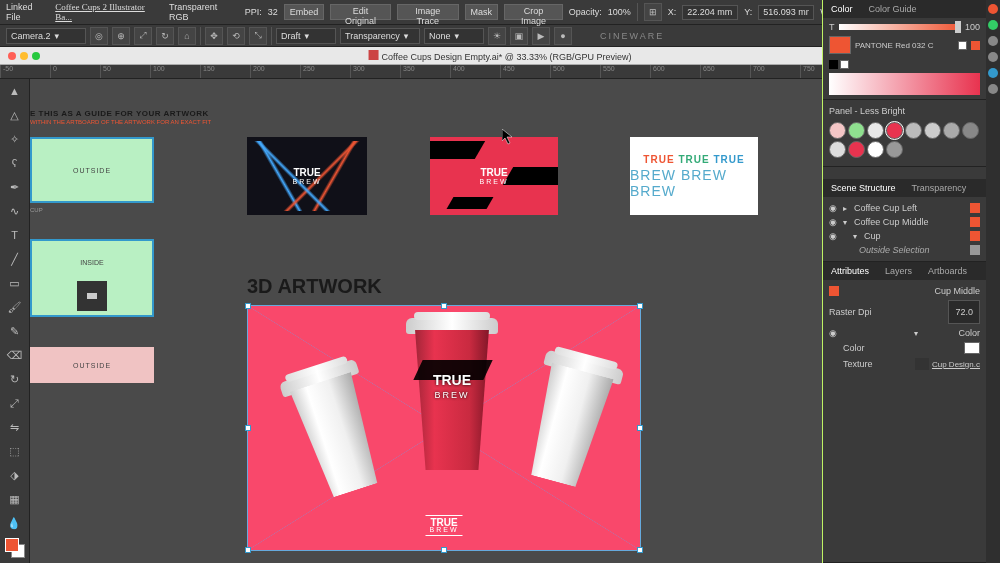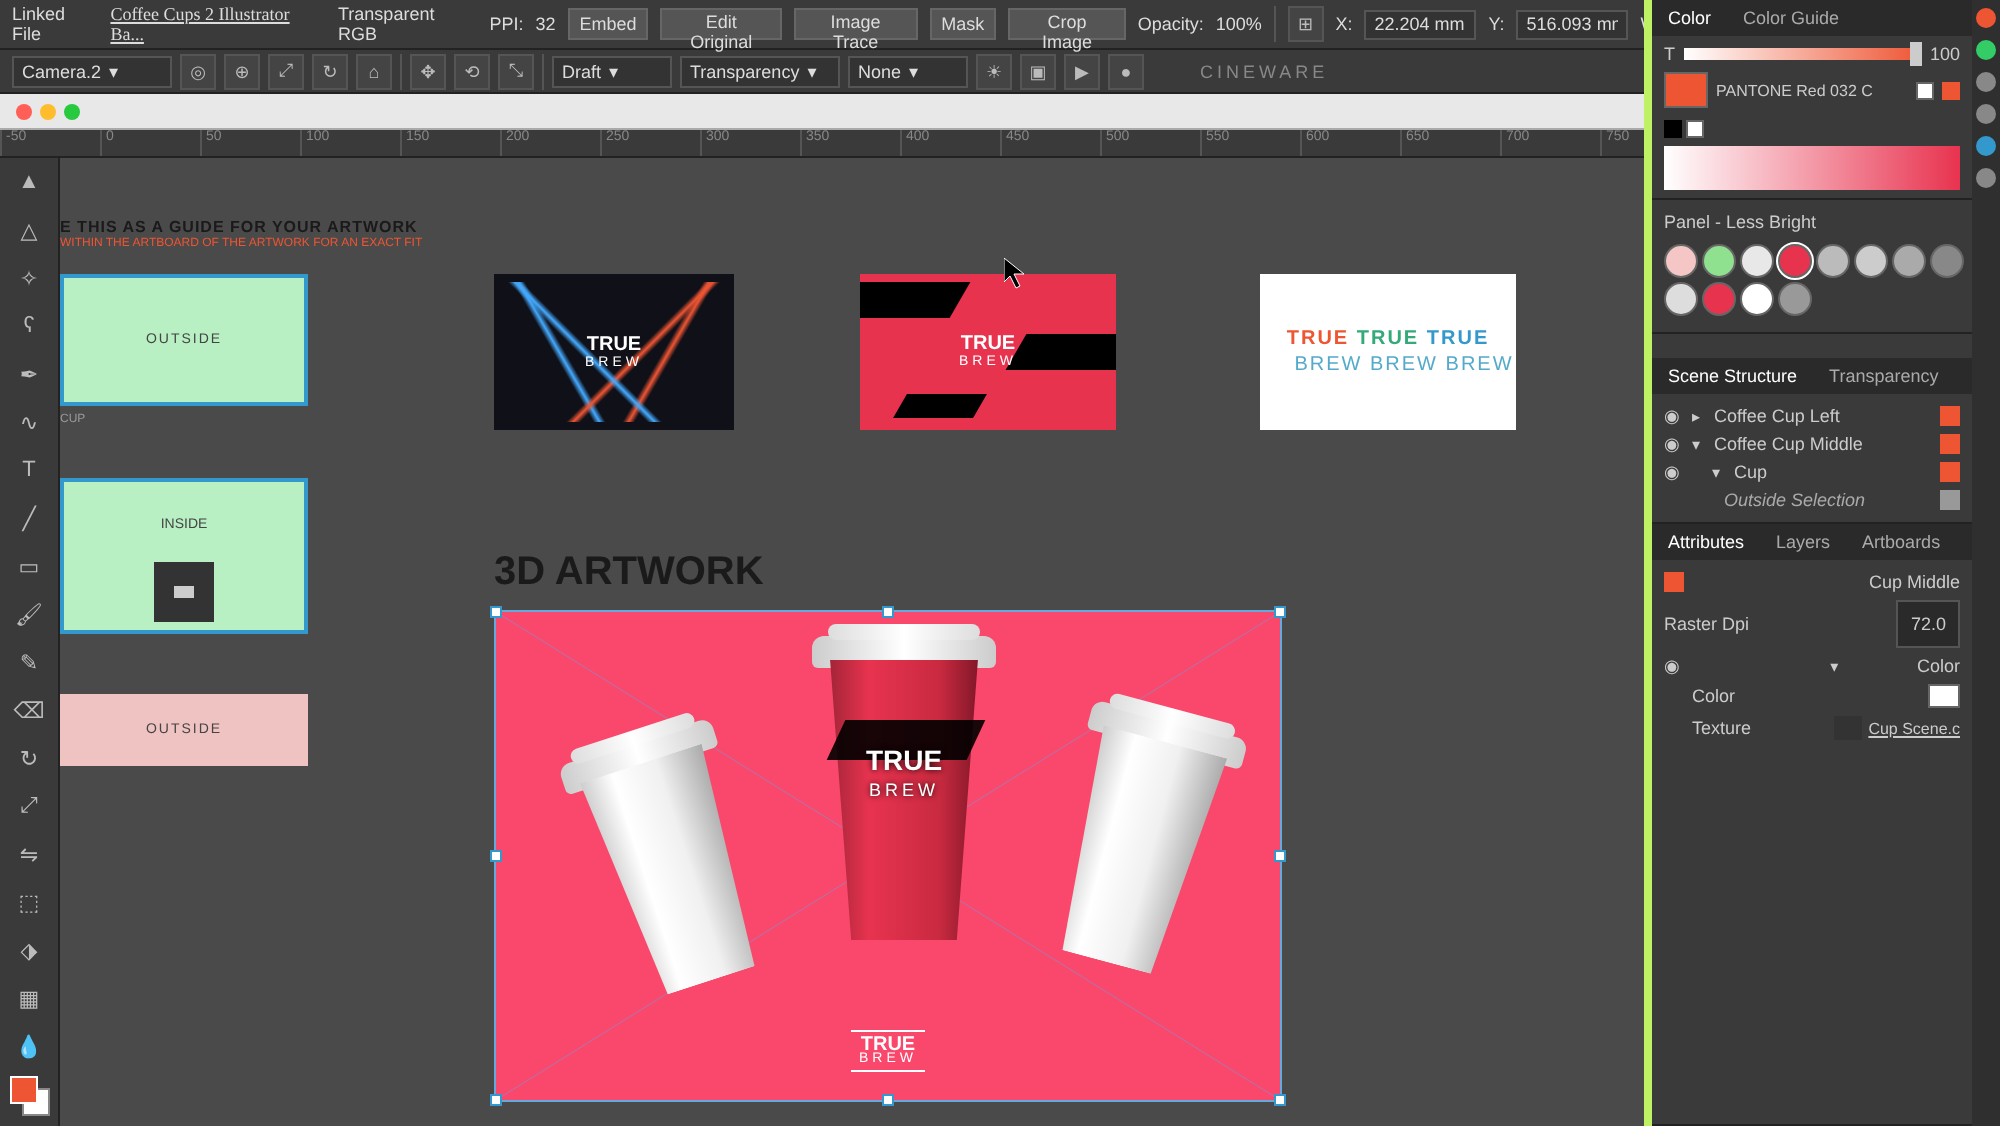--- a/index.html
+++ b/index.html
@@ -73,21 +73,21 @@
   .design2 .slash { position:absolute; width:60px; height:18px; background:#000; transform:skewX(-30deg); }
   .design2 .s1 { top:4px; left:-10px; }
   .design2 .s2 { top:30px; right:-10px; }
   .design2 .s3 { bottom:6px; left:20px; width:40px; height:12px; }
   .design2 .txt { position:absolute; left:50%; top:50%; transform:translate(-50%,-50%); color:#fff; font-size:10px; font-weight:900; text-align:center; line-height:1; }
   .design2 .txt small { font-size:7px; font-weight:normal; letter-spacing:2px; display:block; }
   
   .design3 { position: absolute; left: 600px; top: 58px; width: 128px; height: 78px; background: #fff; display:flex; flex-direction:column; align-items:center; justify-content:center; gap:2px; }
   .design3 .row1 { font-size:10px; font-weight:900; letter-spacing:1px; }
   .design3 .row1 span:nth-child(1){color:#e53;} .design3 .row1 span:nth-child(2){color:#3a7;} .design3 .row1 span:nth-child(3){color:#39c;}
-  .design3 .row2 { font-size:10px; letter-spacing:1px; color:#5ac;margin-left:16px; }
+  .design3 .row2 { font-size:14px; letter-spacing:1px; color:#5ac; }
   
   .heading2 { position: absolute; left: 217px; top: 196px; font-size: 20px; font-weight: 900; color: #1a1a1a; letter-spacing: 0px; }
   
   .artboard3d { position: absolute; left: 217px; top: 226px; width: 394px; height: 246px; background: #f9486b; border: 1px solid #6ad; }
   .handle { position: absolute; width: 6px; height: 6px; background: #fff; border: 1px solid #39c; }
   .h-tl{top:-3px;left:-3px;} .h-tm{top:-3px;left:50%;margin-left:-3px;} .h-tr{top:-3px;right:-3px;}
   .h-ml{top:50%;left:-3px;margin-top:-3px;} .h-mr{top:50%;right:-3px;margin-top:-3px;}
   .h-bl{bottom:-3px;left:-3px;} .h-bm{bottom:-3px;left:50%;margin-left:-3px;} .h-br{bottom:-3px;right:-3px;}
   .diag { position:absolute; inset:0; }
   .diag::before, .diag::after { content:''; position:absolute; inset:0; }
@@ -104,21 +104,21 @@
   .cup2 .cup-lid { width:92px; }
   .cup2 .cup-txt { position:absolute; top:44px; left:50%; transform:translateX(-50%); color:#fff; font-weight:900; font-size:14px; text-align:center; line-height:0.9; text-shadow:0 0 3px #000; }
   .cup2 .cup-slash { position:absolute; top:30px; left:10px; width:70px; height:20px; background:#000; transform:skewX(-25deg); opacity:0.9; }
   .cup3 { left: 280px; top: 60px; transform: rotate(15deg) scale(0.95); }
   .tb-logo { position:absolute; bottom:14px; left:50%; transform:translateX(-50%); text-align:center; color:#fff; font-size:10px; font-weight:900; border-top:1px solid #fff; border-bottom:1px solid #fff; padding:2px 4px; line-height:0.9; }
   .tb-logo small { display:block; font-size:7px; font-weight:normal; letter-spacing:2px; }
   
   .cursor { position:absolute; left:472px; top:50px; font-size:12px; color:#000; z-index:20; pointer-events:none; }
   
   
-  .right { position: absolute; right: 14px; top: 0; width: 164px; bottom: 0; background: #3a3a3a; border-left: 4px solid #bef264; display: flex; flex-direction: column; font-size: 9px; }
+  .right { position: absolute; right: 14px; top: 0; width: 164px; bottom: 0; background: #3a3a3a; border-left: 1px solid #bef264; display: flex; flex-direction: column; font-size: 9px; }
   .panel-tabs { display: flex; background: #2a2a2a; height: 18px; align-items: center; }
   .ptab { padding: 2px 8px; color: #aaa; font-size: 9px; }
   .ptab.active { color: #fff; }
   .panel { padding: 4px 6px; border-bottom: 1px solid #222; }
   .color-row { display: flex; align-items: center; gap: 4px; }
   .color-slider { flex:1; height:6px; background: linear-gradient(90deg,#fff,#e53); position:relative; }
   .color-slider .knob { position:absolute; right:0; top:-3px; width:6px; height:12px; background:#ccc; }
   .swatch-big { width: 22px; height: 18px; background: #e53; border:1px solid #666; }
   .colortiny { width:9px; height:9px; display:inline-block; }
   .gradient-bar { height: 22px; background: linear-gradient(90deg,#fff,#e8334f); margin-top:4px; }
@@ -205,20 +205,21 @@
   <span class="icon-btn">▶</span>
   <span class="icon-btn">●</span>
   <div style="flex:0 0 20px"></div>
   <span class="ctrl-label" style="color:#888;letter-spacing:2px;">CINEWARE</span>
 </div>
 
 <div class="tab-bar">
   <div class="tab-dot tab-red"></div>
   <div class="tab-dot tab-yel"></div>
   <div class="tab-dot tab-grn"></div>
+  <div class="tab-title"><span class="tab-icon"></span><span>Coffee Cups Design Empty.ai* @ 33.33% (RGB/GPU Preview)</span></div>
 </div>
 
 <div class="ruler">
   <div class="ruler-tick">-50</div>
   <div class="ruler-tick">0</div>
   <div class="ruler-tick">50</div>
   <div class="ruler-tick">100</div>
   <div class="ruler-tick">150</div>
   <div class="ruler-tick">200</div>
   <div class="ruler-tick">250</div>
@@ -417,21 +418,21 @@
     </div>
     <div class="attr-row"><span class="eye">◉</span>&nbsp;<span class="chev open"></span><span>Color</span></div>
     <div class="attr-row" style="padding-left:14px;">
       <span>Color</span>
       <span style="width:16px;height:12px;background:#fff;border:1px solid #666;"></span>
     </div>
     <div class="attr-row" style="padding-left:14px;">
       <span>Texture</span>
       <span style="display:flex;align-items:center;gap:3px;">
           <span style="width:14px;height:12px;background:#333;"></span>
-          <span style="font-size:8px;text-decoration:underline;">Cup Scene.c</span>
+          <span style="font-size:8px;text-decoration:underline;">Cup Design.c</span>
         </span>
     </div>
   </div>
 </div>
 
 <div class="right-dock">
   <div class="dock-circ red"></div>
   <div class="dock-circ grn"></div>
   <div class="dock-circ gry"></div>
   <div class="dock-circ gry"></div>

